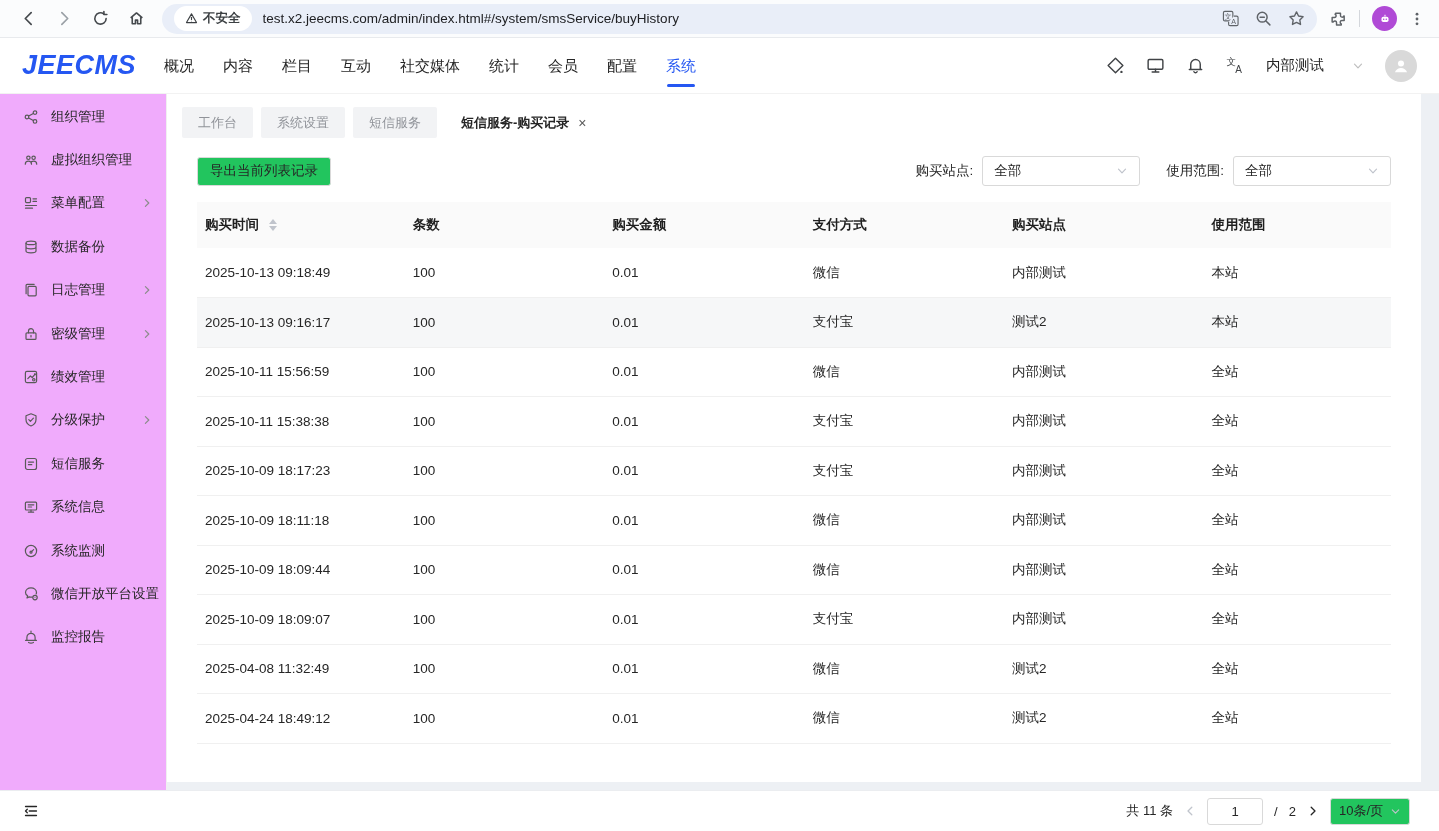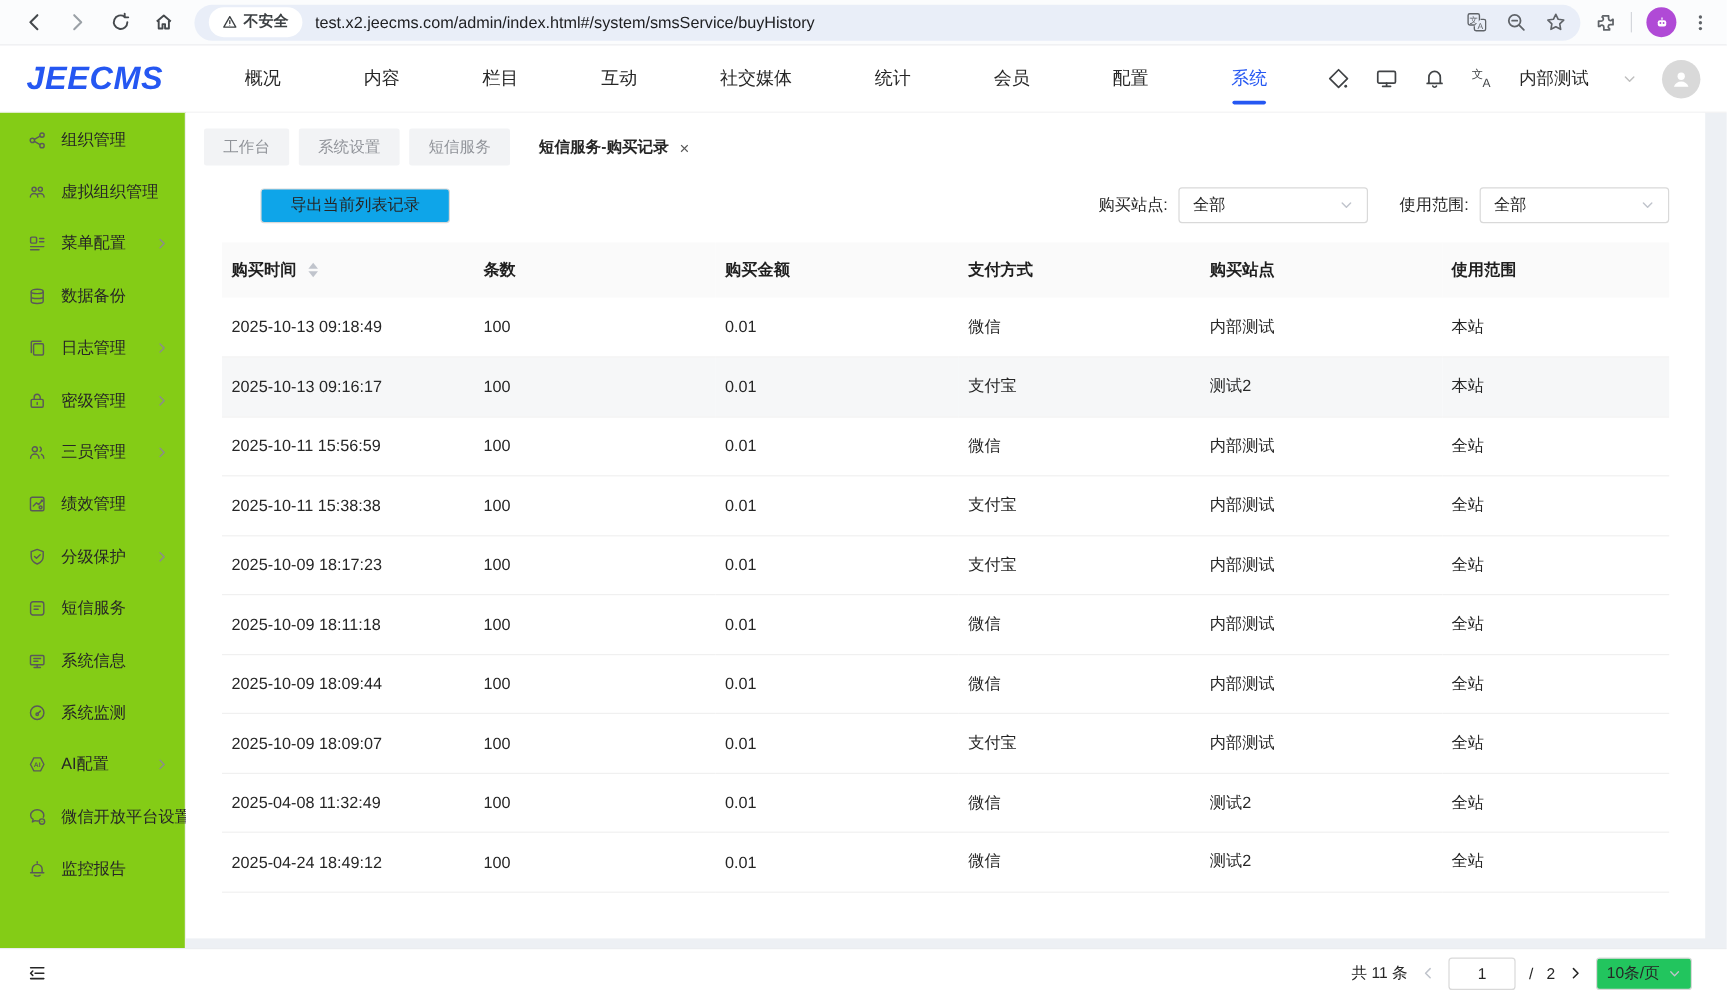--- a/index.html
+++ b/index.html
@@ -16,45 +16,45 @@
   .sec-badge{background:#fff;border-radius:13px;display:flex;align-items:center;gap:5px;padding:4px 11px;color:#3c4043;font-size:12.5px;cursor:pointer;font-weight:bold;}
   .omni-url{flex:1;margin-left:11px;font-size:13.5px;color:#202124;white-space:nowrap;overflow:hidden;}
   .omni-icons{display:flex;align-items:center;gap:16px;color:#5f6368;}
   .chrome-right{display:flex;align-items:center;gap:12px;padding:0 4px;color:#5f6368;}
   .chrome-divider{width:1px;height:17px;background:#d4d7dc;}
   .chrome-avatar{width:25px;height:25px;border-radius:50%;display:flex;align-items:center;justify-content:center;cursor:pointer;}
   
   .app-header{height:56px;background:#fff;border-bottom:1px solid #f2f2f2;display:flex;align-items:center;padding:0 22px;}
   .logo{font-size:27px;font-weight:900;font-style:italic;color:var(--accent);letter-spacing:.5px;margin-right:28px;cursor:pointer;}
   .top-nav{display:flex;gap:29px;font-size:15px;}
-  .nav-item{position:relative;height:56px;line-height:56px;cursor:pointer;color:#262626;margin-left:40px;}
+  .nav-item{position:relative;height:56px;line-height:56px;cursor:pointer;color:#262626;}
   .nav-item.active{color:var(--accent);}
   .nav-item.active::after{content:"";position:absolute;left:1px;right:1px;bottom:7px;height:3px;border-radius:1.5px;background:var(--accent);}
   .header-right{margin-left:auto;display:flex;align-items:center;gap:21px;color:#404346;}
   .hr-icon{cursor:pointer;}
   .site-switch{display:flex;align-items:center;font-size:14.5px;color:#262626;cursor:pointer;}
   .site-switch .chev{margin-left:28px;color:#bfbfbf;}
   .user-avatar{width:32px;height:32px;border-radius:50%;background:#d9d9d9;display:flex;align-items:center;justify-content:center;cursor:pointer;}
   
   .app-body{display:flex;height:696px;}
-  .sidebar{width:155px;background:#84cc16;border-right:1px solid var(--line);padding-top:1px;flex-shrink:0;}
+  .sidebar{width:167px;background:#f0abfc;border-right:1px solid var(--line);padding-top:1px;flex-shrink:0;}
   .side-item{height:43.4px;display:flex;align-items:center;padding:0 14px 0 23px;font-size:13.5px;cursor:pointer;}
   .side-icon{color:#595959;flex-shrink:0;}
   .side-label{margin-left:12px;flex:1;white-space:nowrap;}
   .side-chevron{color:#8c8c8c;}
   .main{flex:1;background:#edf0f4;display:flex;flex-direction:column;min-width:0;}
   .main-white{background:#fff;margin:0 18px 8px 0;flex:1;display:flex;flex-direction:column;overflow:hidden;}
   
   .tabbar{display:flex;gap:8px;padding:13px 15px 8px;}
   .tab{height:31px;display:flex;align-items:center;padding:0 16px;background:#f2f3f5;color:#909399;font-size:13px;border-radius:2px;cursor:pointer;white-space:nowrap;}
   .tab.active{background:#fff;color:#262626;font-weight:bold;}
   .tab-close{margin-left:9px;color:#595959;font-weight:normal;font-size:14px;line-height:1;}
   
   .toolbar{display:flex;align-items:center;padding:10px 30px 16px;}
-  .export-btn{background:#0ea5e9;border:1px solid var(--border);border-radius:3px;height:29px;padding:0 24px;font-size:13.5px;color:#262626;cursor:pointer;margin-left:32px;}
+  .export-btn{background:#22c55e;border:1px solid var(--border);border-radius:3px;height:29px;padding:0 12px;font-size:13.5px;color:#262626;cursor:pointer;}
   .filters{margin-left:auto;display:flex;align-items:center;gap:26px;}
   .filter{display:flex;align-items:center;font-size:13.5px;}
   .select-box{width:158px;height:30px;border:1px solid var(--border);border-radius:3px;display:flex;align-items:center;justify-content:space-between;padding:0 11px;margin-left:9px;font-size:13.5px;color:#262626;cursor:pointer;background:#fff;}
   .select-box .chev{color:#c0c4cc;}
   
   .table-wrap{margin:0 30px;}
   table{width:100%;border-collapse:collapse;table-layout:fixed;}
   col.c0{width:17.4%}col.c1{width:16.7%}col.c2{width:16.8%}col.c3{width:16.7%}col.c4{width:16.7%}col.c5{width:15.7%}
   th{background:#fafafa;height:46px;text-align:left;padding:0 8px;font-size:13.5px;color:#1f1f1f;font-weight:bold;}
   td{height:49.5px;padding:0 8px;font-size:13.5px;color:#262626;}
@@ -291,34 +291,20 @@
           </svg>
         </span>
       <span class="side-label">密级管理</span>
       <span class="side-chevron">
           <svg width="10" height="10" viewBox="0 0 10 10" fill="none" stroke="currentColor" stroke-width="1.2" stroke-linecap="round" stroke-linejoin="round">
             <path d="M3.4 1.6 6.8 5 3.4 8.4"></path>
           </svg>
         </span>
     </div>
 
-    <div class="side-item">
-      <span class="side-icon">
-          <svg width="16" height="16" viewBox="0 0 16 16" fill="none" stroke="currentColor" stroke-width="1.2" stroke-linecap="round">
-            <circle cx="6" cy="5.4" r="2.1"></circle>
-            <path d="M2.5 12.8c0-1.9 1.6-3.4 3.5-3.4s3.5 1.5 3.5 3.4M10.4 3.6a2.1 2.1 0 0 1 0 3.6M11.6 9.7c1.2.6 1.9 1.7 1.9 3.1"></path>
-          </svg>
-        </span>
-      <span class="side-label">三员管理</span>
-      <span class="side-chevron">
-          <svg width="10" height="10" viewBox="0 0 10 10" fill="none" stroke="currentColor" stroke-width="1.2" stroke-linecap="round" stroke-linejoin="round">
-            <path d="M3.4 1.6 6.8 5 3.4 8.4"></path>
-          </svg>
-        </span>
-    </div>
 
     <div class="side-item">
       <span class="side-icon">
           <svg width="16" height="16" viewBox="0 0 16 16" fill="none" stroke="currentColor" stroke-width="1.2" stroke-linecap="round" stroke-linejoin="round">
             <rect x="2.4" y="2.4" width="11.2" height="11.2" rx="1.5"></rect>
             <path d="M4.8 9.6 7.4 7l1.8 1.5 2.3-2.6M11.5 4.9h.8v.8"></path>
             <circle cx="10.8" cy="10.8" r="1.2"></circle>
           </svg>
         </span>
       <span class="side-label">绩效管理</span>
@@ -363,34 +349,20 @@
       <span class="side-icon">
           <svg width="16" height="16" viewBox="0 0 16 16" fill="none" stroke="currentColor" stroke-width="1.2" stroke-linecap="round">
             <circle cx="8" cy="8" r="5.6"></circle>
             <circle cx="8" cy="9.2" r="1"></circle>
             <path d="M8.8 8.4l1.8-1.8"></path>
           </svg>
         </span>
       <span class="side-label">系统监测</span>
     </div>
 
-    <div class="side-item">
-      <span class="side-icon">
-          <svg width="16" height="16" viewBox="0 0 16 16" fill="none" stroke="currentColor" stroke-width="1.1" stroke-linejoin="round">
-            <path d="M5.2 2.6h5.6l2.8 5.4-2.8 5.4H5.2L2.4 8z"></path>
-            <text x="8" y="10.2" text-anchor="middle" font-size="5.6" font-weight="bold" fill="currentColor" stroke="none" font-family="sans-serif">AI</text>
-          </svg>
-        </span>
-      <span class="side-label">AI配置</span>
-      <span class="side-chevron">
-          <svg width="10" height="10" viewBox="0 0 10 10" fill="none" stroke="currentColor" stroke-width="1.2" stroke-linecap="round" stroke-linejoin="round">
-            <path d="M3.4 1.6 6.8 5 3.4 8.4"></path>
-          </svg>
-        </span>
-    </div>
 
     <div class="side-item">
       <span class="side-icon">
           <svg width="16" height="16" viewBox="0 0 16 16" fill="none" stroke="currentColor" stroke-width="1.2" stroke-linecap="round" stroke-linejoin="round">
             <path d="M9.2 11.1c-.4.1-.8.1-1.2.1-.6 0-1.2-.1-1.8-.3l-2.2 1 .6-2.1C3.3 9 2.5 7.8 2.5 6.4c0-2.6 2.5-4.6 5.5-4.6s5.5 2 5.5 4.6c0 .6-.1 1.1-.4 1.6"></path>
             <circle cx="12" cy="11.6" r="2.2"></circle>
             <circle cx="12" cy="11.6" r="0.5" fill="currentColor" stroke="none"></circle>
           </svg>
         </span>
       <span class="side-label">微信开放平台设置</span>

